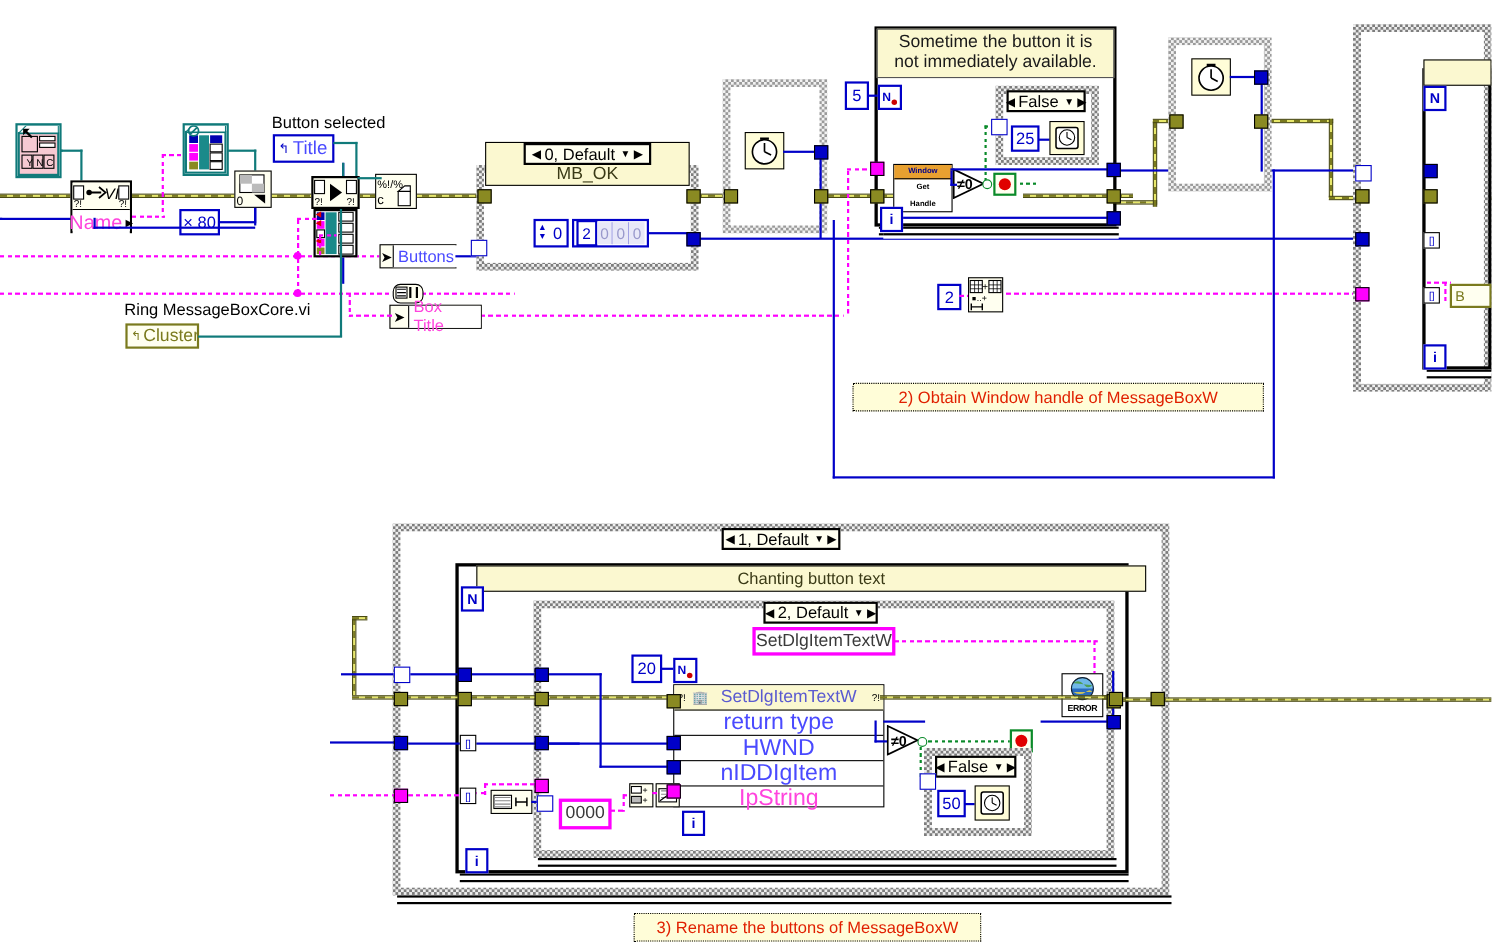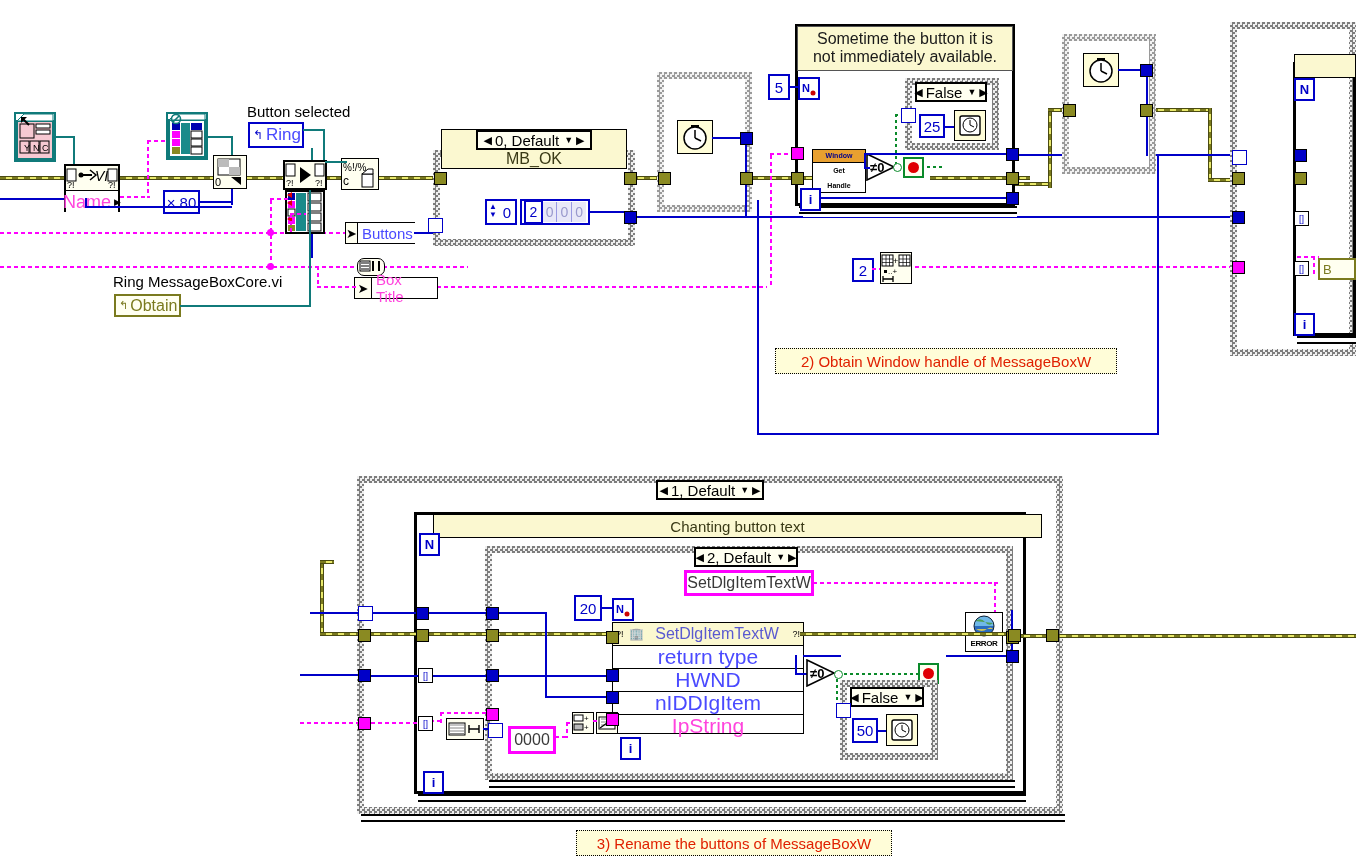--- a/index.html
+++ b/index.html
@@ -211,21 +211,21 @@
 
   <div class="bconst" style="left:163px;top:190px;width:37px;height:24px;">× 80</div>
   <div class="w h blue" style="left:199px;top:201px;width:33px;"></div>
   <div class="w v blue" style="left:231px;top:189px;height:14px;"></div>
   <div class="w h blue" style="left:85px;top:206px;width:147px;"></div>
   <div class="w v blue" style="left:85px;top:198px;height:10px;"></div>
 
   <div class="plain" style="left:247px;top:103px;">Button selected</div>
   <div class="ctrl" style="left:248px;top:122px;width:56px;height:26px;">
     <span style="font-size:12px;color:#0000c8;padding-right:3px;">↰</span>
-    <span>Ring</span>
+    <span>Title</span>
   </div>
   <div class="w h teal" style="left:303px;top:129px;width:22px;"></div>
   <div class="w v teal" style="left:323px;top:129px;height:32px;"></div>
   <div class="w v blue" style="left:311px;top:148px;height:110px;"></div>
   <div class="w v teal" style="left:311px;top:148px;height:18px;"></div>
 
   <div class="vi-node" style="left:283px;top:160px;width:44px;height:30px;">
     <svg width="40" height="26" viewBox="0 0 40 26">
       <rect x="1" y="2" width="9" height="12" fill="#fff" stroke="#000"></rect>
       <text x="1" y="24" font-size="9" fill="#000">?!</text>
@@ -287,21 +287,21 @@
   <div class="term" style="left:354px;top:277px;width:84px;height:22px;">
     <span class="ar">➤</span>
     <span class="tx mag">Box Title</span>
   </div>
   <div class="w v magdv" style="left:317px;top:266px;height:22px;"></div>
   <div class="w h magd" style="left:317px;top:286px;width:40px;"></div>
 
   <div class="plain" style="left:113px;top:273px;">Ring MessageBoxCore.vi</div>
   <div class="ctrl2" style="left:114px;top:294px;width:67px;height:23px;">
     <span style="font-size:11px;padding-right:2px;">↰</span>
-    <span>Obtain</span>
+    <span>Cluster</span>
   </div>
   <div class="w h teal" style="left:180px;top:305px;width:131px;"></div>
   <div class="w v teal" style="left:309px;top:190px;height:116px;"></div>
 
 
   <div class="struct" style="left:433px;top:150px;width:202px;height:96px;"></div>
   <div class="banner" style="left:441px;top:129px;width:186px;height:40px;flex-direction:column;">
     <div style="height:20px;display:flex;align-items:center;justify-content:center;width:100%;">
       <div class="selector" style="position:relative;left:0;top:0;height:20px;border:2px solid #000;">
         <span class="arr">◀</span>
@@ -336,21 +336,21 @@
       <path d="M15 15 L15 7 M15 15 L21 18" stroke="#000" stroke-width="1.5"></path>
       <path d="M11 3 L19 3" stroke="#000" stroke-width="2"></path>
     </svg>
   </div>
   <div class="w h blue" style="left:712px;top:137px;width:32px;"></div>
   <div class="tn" style="left:740px;top:132px;"></div>
   <div class="tne" style="left:658px;top:172px;"></div>
   <div class="tne" style="left:740px;top:172px;"></div>
   <div class="w v blue" style="left:745px;top:137px;height:80px;"></div>
 
-  <div class="cmt" style="left:775px;top:348px;width:342px;height:26px;">2) Obtain Window handle of  MessageBoxW</div>
+  <div class="cmt" style="left:775px;top:348px;width:374px;height:26px;">2) Obtain Window handle of  MessageBoxW</div>
 
   <div class="w h blue" style="left:757px;top:433px;width:402px;"></div>
   <div class="w v blue" style="left:757px;top:200px;height:235px;"></div>
   <div class="w v blue" style="left:1157px;top:154px;height:281px;"></div>
 
   <div class="loopfor" style="left:795px;top:24px;width:220px;height:182px;"></div>
   <div class="shadow" style="left:799px;top:206px;width:218px;height:4px;border:none;border-top:2px solid #000;border-bottom:2px solid #000;background:#fff;"></div>
   <div class="shadow" style="left:803px;top:212px;width:214px;height:3px;border:none;border-top:2px solid #000;background:#fff;"></div>
 
   <div class="note" style="left:797px;top:26px;width:216px;height:45px;">Sometime the button it is not immediately available.</div>

